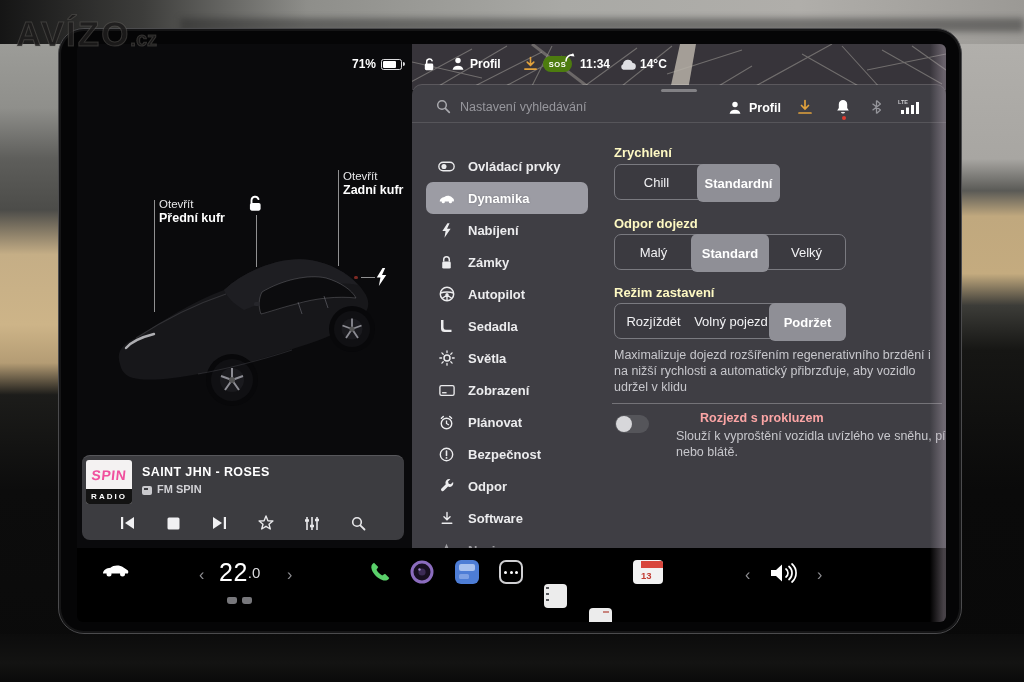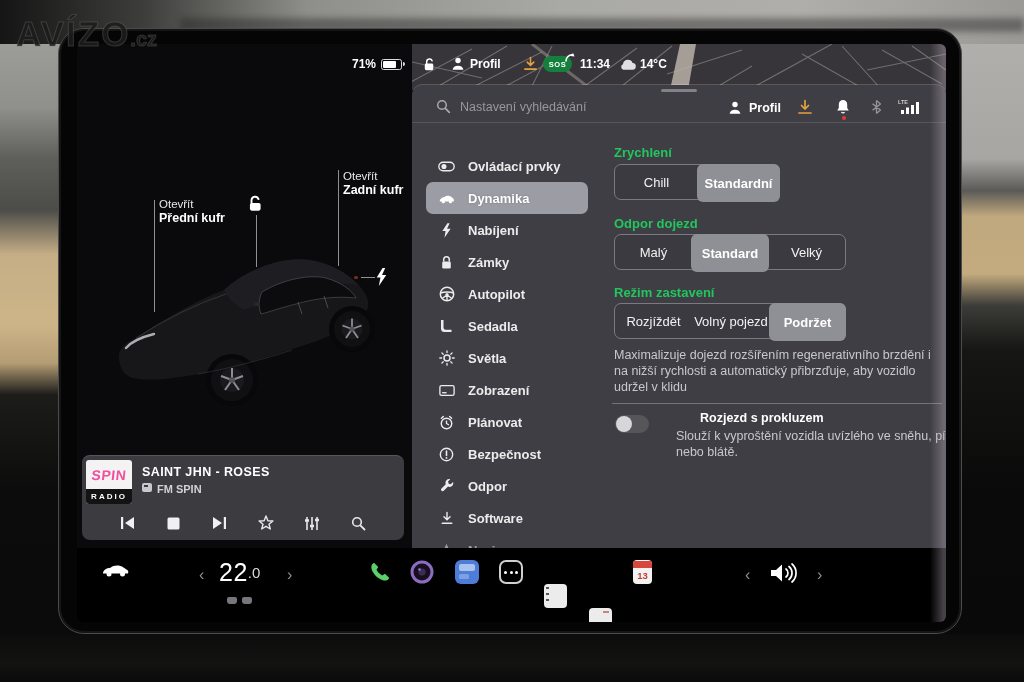--- a/index.html
+++ b/index.html
@@ -40,79 +40,79 @@
   .vline{position:absolute;width:1px;background:rgba(255,255,255,.55);}
   .hline{position:absolute;height:1px;background:rgba(255,255,255,.55);}
   .taillight{position:absolute;width:4px;height:3px;background:#7e2a24;border-radius:2px;}
 
   
   .media-card{position:absolute;left:5px;top:411px;width:322px;height:85px;background:#3c3c40;border-radius:8px;border-top:1px solid rgba(255,255,255,.14);}
   .spin-logo{position:absolute;left:4px;top:4px;width:46px;height:44px;background:#f4f2f2;border-radius:3px;overflow:hidden;}
   .spin-top{height:29px;display:flex;align-items:center;justify-content:center;color:#f0509e;font-weight:800;font-size:14px;letter-spacing:.5px;transform:skewX(-6deg);}
   .spin-bot{height:15px;background:#131313;color:#fff;font-size:8px;font-weight:700;letter-spacing:2px;display:flex;align-items:center;justify-content:center;}
   .media-title{position:absolute;left:60px;top:9px;color:#fff;font-size:12.5px;font-weight:700;letter-spacing:.4px;}
-  .media-src{position:absolute;left:60px;top:27px;display:flex;align-items:flex-start;gap:5px;color:#d2d2d6;font-size:11px;font-weight:600;}
+  .media-src{position:absolute;left:60px;top:27px;display:flex;align-items:flex-end;gap:5px;color:#d2d2d6;font-size:11px;font-weight:600;}
   .src-chip{width:10px;height:9px;background:#c9c9cd;border-radius:2px;position:relative;}
   .src-chip::after{content:"";position:absolute;left:2px;top:2px;width:4px;height:2px;background:#3c3c40;}
   .media-controls{position:absolute;left:0;right:0;top:52px;height:30px;display:flex;align-items:center;justify-content:space-around;padding:0 22px;}
   .mc{width:20px;height:16px;display:flex;align-items:center;justify-content:center;}
 
   
   .map-strip{position:absolute;left:335px;top:0;width:534px;height:46px;background:#37343a;overflow:hidden;}
   .statusbar{position:absolute;left:335px;top:0;width:534px;height:40px;z-index:5;}
   .sb-item{position:absolute;display:flex;align-items:center;gap:5px;color:#fff;font-size:12px;font-weight:700;}
-  .sos-pill{position:absolute;width:29px;height:16px;background:#15803d;border-radius:9px;color:#fff;font-size:7.5px;font-weight:800;display:flex;align-items:center;justify-content:center;letter-spacing:.5px;}
+  .sos-pill{position:absolute;width:29px;height:16px;background:#4d7c0f;border-radius:9px;color:#fff;font-size:7.5px;font-weight:800;display:flex;align-items:center;justify-content:center;letter-spacing:.5px;}
   .sos-arc{position:absolute;right:-3px;top:-3px;}
 
   .dialog{position:absolute;left:335px;top:41px;width:534px;height:463px;background:#3f3e44;border-radius:10px 10px 0 0;overflow:hidden;box-shadow:0 -1px 0 rgba(255,255,255,.18);}
   .drag-handle{position:absolute;left:50%;top:4px;transform:translateX(-50%);width:36px;height:3px;border-radius:2px;background:rgba(255,255,255,.35);}
   .search-row{position:absolute;left:0;top:6px;width:534px;height:32px;border-bottom:1px solid rgba(255,255,255,.12);}
   .search-ph{position:absolute;left:48px;top:9px;color:#97979d;font-size:12.5px;}
   .hdr-ic{position:absolute;top:8px;}
   .hdr-profile{position:absolute;left:316px;top:9px;display:flex;align-items:center;gap:7px;color:#fff;font-size:12.5px;font-weight:700;}
   .red-dot{position:absolute;width:4px;height:4px;border-radius:50%;background:#e03b30;}
 
   
   .sidebar{position:absolute;left:14px;top:65px;width:162px;}
   .sb-row{display:flex;align-items:center;gap:13px;height:32px;padding-left:12px;color:#ececee;font-size:13px;font-weight:600;border-radius:7px;}
   .sb-row.selected{background:#9c9ca4;color:#fff;text-shadow:0 0 2px rgba(0,0,0,.25);}
   .sb-ic{width:17px;height:17px;display:flex;align-items:center;justify-content:center;flex:none;}
   .sb-row.dim{opacity:.55;}
 
   
   .content{position:absolute;left:200px;top:0;width:334px;height:463px;}
-  .grp-title{position:absolute;color:#22c55e;font-size:13px;font-weight:700;}
+  .grp-title{position:absolute;color:#fef9c3;font-size:13px;font-weight:700;}
   .seg{position:absolute;display:flex;border:1px solid #7a7a80;border-radius:7px;height:36px;background:rgba(0,0,0,.05);}
   .seg .opt{display:flex;align-items:center;justify-content:center;color:#f2f2f4;font-size:13px;font-weight:500;}
   .seg .opt.selected{background:#8f8f96;border-radius:6px;font-weight:700;color:#fff;margin:-1px;height:38px;}
   .para{position:absolute;color:#c7c7cc;font-size:12.5px;line-height:16px;font-weight:500;}
   .divider{position:absolute;left:0;right:4px;height:1px;background:rgba(255,255,255,.28);}
   .toggle{position:absolute;width:34px;height:18px;border-radius:10px;background:#55555a;}
   .toggle .knob{position:absolute;left:1px;top:1px;width:16px;height:16px;border-radius:50%;background:#d7d7da;}
-  .tg-title{position:absolute;color:#ffffff;font-size:12.5px;font-weight:700;padding-left:24px;}
+  .tg-title{position:absolute;color:#fca5a5;font-size:12.5px;font-weight:700;padding-left:24px;}
   .tg-desc{position:absolute;color:#c7c7cc;font-size:12.5px;line-height:16px;font-weight:500;width:300px;}
 
   
   .launcher{position:absolute;left:0;top:504px;width:869px;height:74px;background:#000;}
   .ln{position:absolute;display:flex;align-items:center;justify-content:center;}
   .chev{color:#8e8e92;font-size:16px;font-weight:400;}
   .temp-num{color:#fff;font-size:25px;font-weight:500;letter-spacing:.5px;}
   .temp-dec{color:#d9d9dc;font-size:15px;font-weight:500;}
   .seat-dots{position:absolute;left:150px;top:49px;display:flex;gap:5px;}
   .seat-dot{width:10px;height:7px;background:#77777b;border-radius:2px 2px 3px 3px;}
   .app-blue{width:24px;height:24px;border-radius:6px;background:#4d7dd6;position:relative;overflow:hidden;}
   .app-blue::before{content:"";position:absolute;left:4px;top:4px;width:16px;height:7px;background:#a9c2ef;border-radius:2px;}
   .app-blue::after{content:"";position:absolute;left:4px;top:14px;width:10px;height:5px;background:#7ea1e4;border-radius:1.5px;}
   .app-dots{width:24px;height:24px;border-radius:7px;border:2px solid #cfcfd2;display:flex;align-items:center;justify-content:center;gap:2.5px;}
   .app-dots i{width:3px;height:3px;border-radius:50%;background:#fff;}
   .app-note{width:23px;height:24px;border-radius:4px;background:#ececec;position:relative;}
   .app-note::before{content:"";position:absolute;left:2px;top:3px;width:2.5px;height:18px;background:repeating-linear-gradient(180deg,#55565a 0 2.5px,transparent 2.5px 6px);}
   .app-sq{width:23px;height:24px;border-radius:4px;background:#ececec;position:relative;}
   .app-sq::before{content:"";position:absolute;right:3px;top:3px;width:6px;height:2px;background:#b9594f;opacity:.7;}
-  .app-cal{width:19px;height:24px;border-radius:4px;background:#f2f2f2;overflow:hidden;text-align:center;}
+  .app-cal{width:30px;height:24px;border-radius:4px;background:#f2f2f2;overflow:hidden;padding-left:8px;}
   .app-cal .cal-top{height:7px;background:#d8463c;}
   .app-cal .cal-day{color:#c23b32;font-size:9.5px;font-weight:700;line-height:16px;}
 </style>
 </head>
 <body>
 
 <div id="stage">
   <div class="ph-top"></div>
   <div class="ph-left"></div>
   <div class="ph-right"></div>

